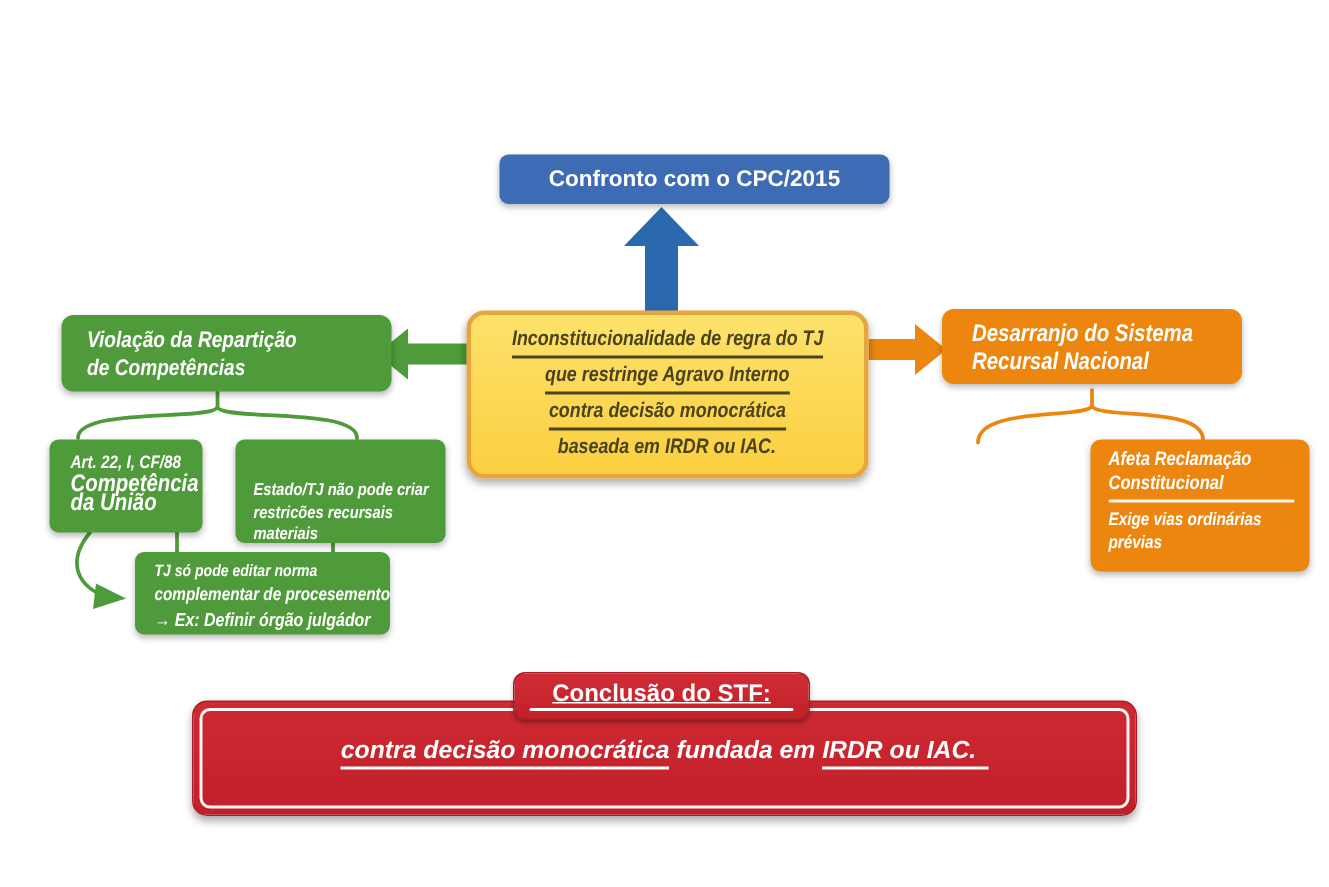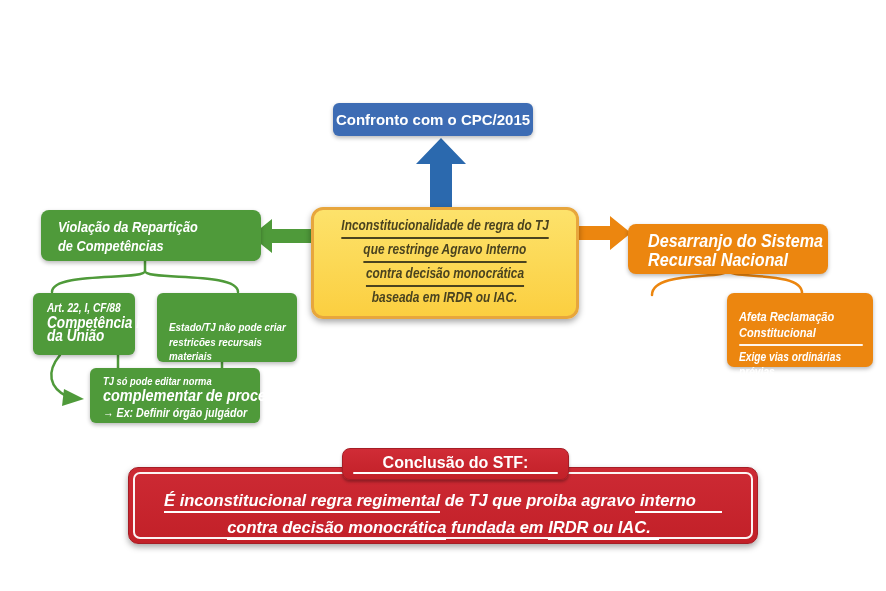--- a/index.html
+++ b/index.html
@@ -20,21 +20,21 @@
   .sxl{display:inline-block;transform:scaleX(.85);transform-origin:0 50%;white-space:nowrap;}
   .sxc{display:inline-block;transform:scaleX(.85);transform-origin:50% 50%;white-space:nowrap;}
 
   
   .hdr{position:absolute;top:14px;left:0;right:0;text-align:center;z-index:1;color:var(--title-text);}
   .hdr h1{display:inline-block;margin:0;font-size:23px;font-weight:bold;letter-spacing:.5px;
           padding:0 10px 5px 10px;border-bottom:2px solid #4a4a4a;}
   .hdr .sub{margin-top:6px;font-size:16px;font-style:italic;}
 
   
-  .n-cpc{left:333px;top:103px;width:200px;height:33px;background:var(--blue-box);
+  .n-cpc{left:333px;top:103px;width:260px;height:33px;background:var(--blue-box);
          border-radius:6px;text-align:center;line-height:33px;font-size:15px;font-weight:bold;}
 
   
   .n-center{left:311px;top:207px;width:268px;height:112px;border-radius:12px;
             background:linear-gradient(180deg,#fde26b,#fbcf40);
             border:3px solid var(--yellow-border);color:var(--yellow-text);
             text-align:center;padding-top:5px;box-shadow:0 3px 6px rgba(0,0,0,.35);}
   .n-center .cline{line-height:21px;font-size:14px;}
   .u{border-bottom:2px solid currentColor;padding-bottom:1px;}
 
@@ -43,48 +43,48 @@
            padding:7px 0 0 17px;font-size:15px;line-height:19px;}
   .n-lc1{left:33px;top:293px;width:102px;height:62px;background:var(--green);border-radius:6px;
          padding:8px 0 0 14px;}
   .n-lc1 .h{font-size:12px;line-height:15px;}
   .n-lc1 .b{font-size:16px;line-height:13px;font-weight:600;}
   .n-lc2{left:157px;top:293px;width:140px;height:69px;background:var(--green);border-radius:6px;
          padding:27px 0 0 12px;font-size:11.5px;line-height:14.5px;}
   .n-lgc{left:90px;top:368px;width:170px;height:55px;background:var(--green);border-radius:6px;
          padding:6px 0 0 13px;}
   .n-lgc .l1{font-size:11px;line-height:15px;}
-  .n-lgc .l2{font-size:17px;line-height:14px;}
+  .n-lgc .l2{font-size:12px;line-height:14px;}
   .n-lgc .l3{font-size:12.5px;line-height:15px;margin-top:3px;}
 
   
-  .n-rmain{left:628px;top:224px;width:200px;height:50px;background:var(--orange);
-           padding:7px 0 0 20px;font-size:19px;line-height:19px;}
+  .n-rmain{left:628px;top:206px;width:200px;height:50px;background:var(--orange);
+           padding:7px 0 0 20px;font-size:16px;line-height:19px;}
   .n-rc1{left:600px;top:295px;width:120px;height:74px;background:var(--orange);border-radius:7px;
          padding:8px 8px 0 12px;}
-  .n-rc2{left:727px;top:293px;width:146px;height:74px;background:var(--orange);border-radius:7px;
-         padding:16px 8px 0 12px;}
+  .n-rc2{left:727px;top:293px;width:146px;height:88px;background:var(--orange);border-radius:7px;
+         padding:5px 8px 0 12px;}
   .o-h{font-size:13px;line-height:15.5px;}
   .o-b{font-size:12px;line-height:14.5px;}
   .rule{height:2px;background:rgba(255,255,255,.92);border-radius:2px;margin:4px 2px 4px 0;}
 
   
   .n-concl{left:128px;top:467px;width:630px;height:77px;border-radius:10px;
            background:linear-gradient(180deg,#cd2a34,#c22028);
            border:1.5px solid var(--red-dark);text-align:center;padding-top:19px;
            box-shadow:0 3px 6px rgba(0,0,0,.35);z-index:2;}
   .iframe{position:absolute;inset:4px;border:2px solid rgba(255,255,255,.95);border-radius:7px;pointer-events:none;}
   .n-concl .cl{position:relative;font-size:16.5px;line-height:27px;}
   .wu{border-bottom:2px solid #fff;padding-bottom:2px;}
   .ext1{padding-right:26px;}
   .ext2{padding-right:8px;}
-  .badge{position:absolute;left:342px;top:448px;width:227px;height:32px;z-index:3;
+  .badge{position:absolute;left:342px;top:448px;width:198px;height:32px;z-index:3;
          background:linear-gradient(180deg,#d02c36,#c22028);border:1px solid var(--red-dark);
          border-radius:8px;color:#fff;text-align:center;line-height:28px;
-         font-size:16px;font-weight:bold;box-shadow:0 2px 3px rgba(0,0,0,.3);box-sizing:border-box;}
+         font-size:16px;font-weight:bold;box-shadow:0 2px 3px rgba(0,0,0,.3);box-sizing:border-box;text-decoration:underline;}
   .badge-rule{position:absolute;left:10px;right:10px;bottom:5px;height:2px;background:#fff;border-radius:2px;}
 </style>
 </head>
 <body>
 
 <div class="canvas">
 
   <svg class="connectors" width="886" height="591" viewBox="0 0 886 591">
 
     <polygon points="441,138 466,164 452,164 452,209 430,209 430,164 416,164" fill="var(--blue-arrow)"></polygon>
@@ -147,21 +147,20 @@
   <div class="node n-rc2 it">
     <div class="o-h"><span class="sxl">Afeta Reclamação</span></div>
     <div class="o-h"><span class="sxl">Constitucional</span></div>
     <div class="rule"></div>
     <div class="o-b"><span class="sxl">Exige vias ordinárias</span></div>
     <div class="o-b"><span class="sxl">prévias</span></div>
   </div>
 
   <div class="node n-concl">
     <div class="iframe"></div>
-    <div class="cl it"><span class="wu">É inconstitucional regra regimental</span><span> de TJ que proiba agravo</span><span class="wu ext1"> interno</span></div>
     <div class="cl it"><span class="wu">contra decisão monocrática</span><span> fundada em </span><span class="wu ext2">IRDR ou IAC.</span></div>
   </div>
 
   <div class="badge">
     <span>Conclusão do STF:</span>
     <div class="badge-rule"></div>
   </div>
 
 </div>
 

